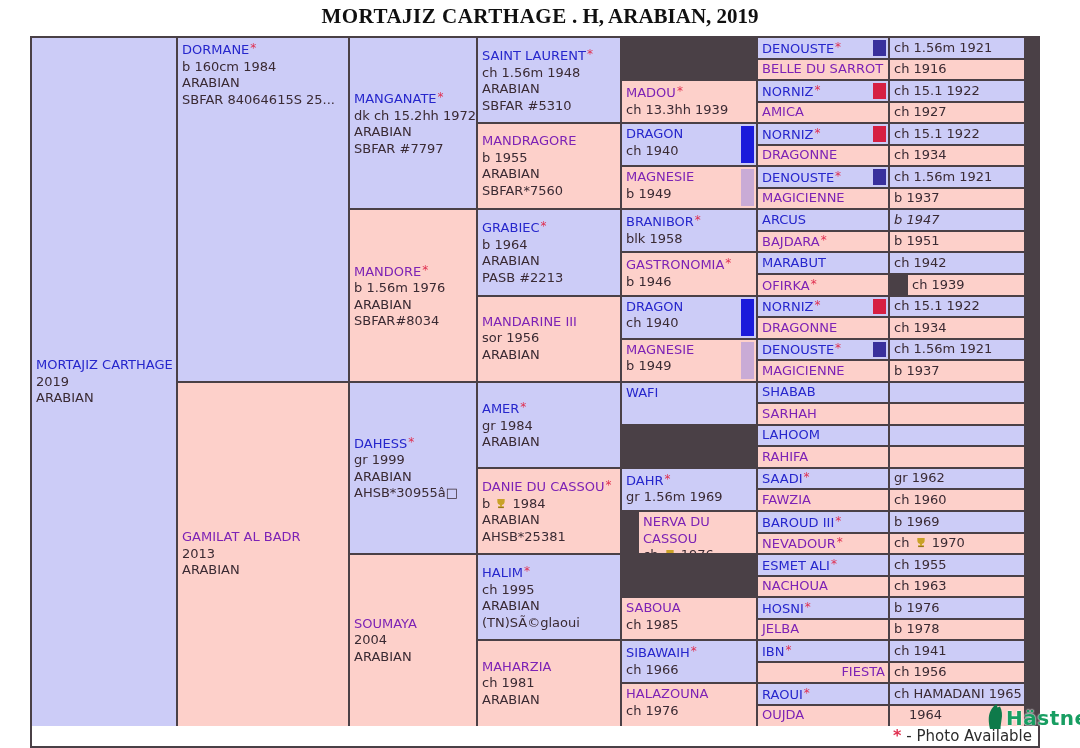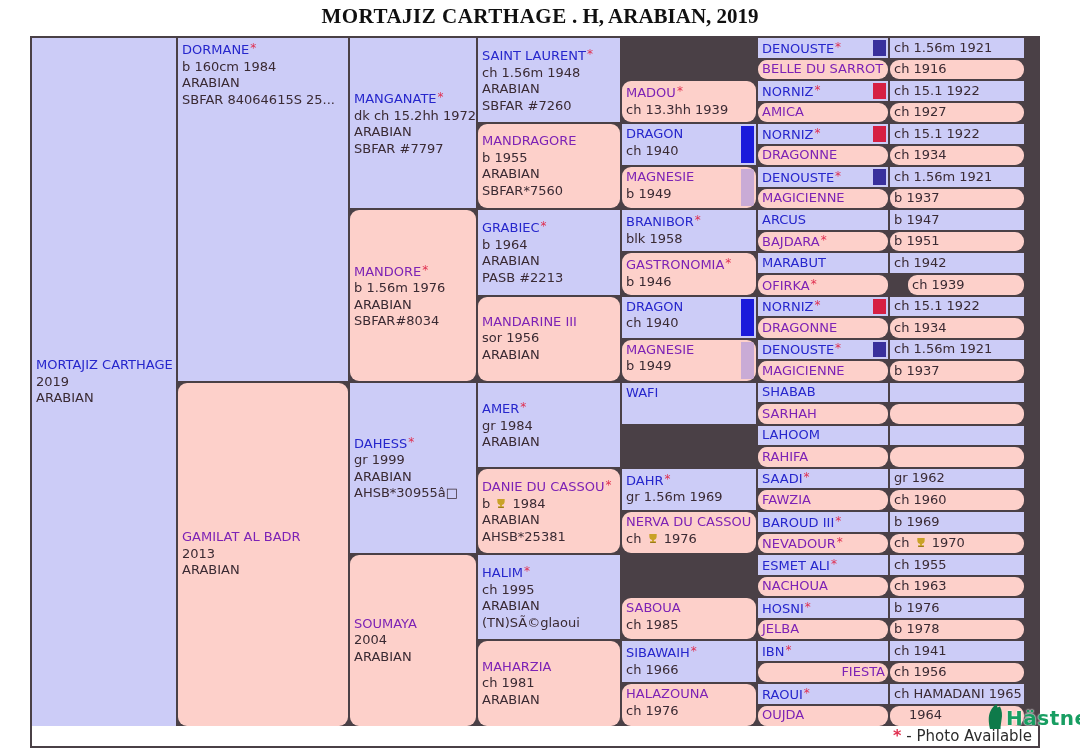--- a/index.html
+++ b/index.html
@@ -12,21 +12,21 @@
   #title .t-rest{font-weight:600;}
   
   #ped{position:absolute;left:30px;top:36px;width:1006px;border:2px solid var(--border);
     background:#fff;}
   #grid{display:grid;background:var(--border);gap:2px;
     grid-template-columns:144px 170px 126px 142px 134px 130px 134px;
     grid-template-rows:repeat(32,19.56px);}
   .cell{position:relative;overflow:hidden;display:flex;flex-direction:column;
     justify-content:center;padding:1px 3px 1px 4px;font-size:13px;line-height:16.5px;}
   .cell.m{background:var(--male-bg);}
-  .cell.f{background:var(--female-bg);border-radius:9px;}
+  .cell.f{background:var(--female-bg);}
   .cell.c5{justify-content:flex-start;padding-top:2px;}
   .cell.va-top{justify-content:flex-start;padding-top:2px;}
   .cell.c6,.cell.c7{white-space:nowrap;}
   .nm{text-decoration:none;cursor:pointer;}
   .cell.m .nm{color:var(--male-name);margin-top:14px;}
   .cell.f .nm{color:var(--female-name);}
   .ast{color:var(--asterisk);font-size:12px;vertical-align:2px;margin-left:1px;}
   .ln{color:var(--detail-text);white-space:nowrap;}
   .flag{position:absolute;right:2px;top:2px;bottom:2px;width:13px;}
   .award{display:inline-block;width:12px;height:11px;vertical-align:-1px;margin:0 1px;}
@@ -88,21 +88,21 @@
         </div>
         <div class="cell f c3" style="grid-area: 25 / 3 / span 8;">
           <div><span class="nm">SOUMAYA</span></div>
           <div class="ln">2004</div>
           <div class="ln">ARABIAN</div>
         </div>
         <div class="cell m c4" style="grid-area: 1 / 4 / span 4;">
           <div><span class="nm">SAINT LAURENT</span><span class="ast">*</span></div>
           <div class="ln">ch 1.56m 1948</div>
           <div class="ln">ARABIAN</div>
-          <div class="ln">SBFAR #7260</div>
+          <div class="ln">SBFAR #5310</div>
         </div>
         <div class="cell f c4" style="grid-area: 5 / 4 / span 4;">
           <div><span class="nm">MANDRAGORE</span></div>
           <div class="ln">b 1955</div>
           <div class="ln">ARABIAN</div>
           <div class="ln">SBFAR*7560</div>
         </div>
         <div class="cell m c4" style="grid-area: 9 / 4 / span 4;">
           <div><span class="nm">GRABIEC</span><span class="ast">*</span></div>
           <div class="ln">b 1964</div>
@@ -171,21 +171,21 @@
           <div><span class="nm">MAGNESIE</span></div>
           <div class="ln">b 1949</div>
         </div>
         <div class="cell m c5" style="grid-area: 17 / 5 / span 2;">
           <div><span class="nm">WAFI</span></div>
         </div>
         <div class="cell m c5" style="grid-area: 21 / 5 / span 2;">
           <div><span class="nm">DAHR</span><span class="ast">*</span></div>
           <div class="ln">gr 1.56m 1969</div>
         </div>
-        <div class="cell f c5" style="grid-area: 23 / 5 / span 2;">
+        <div class="cell f c5" style="grid-area: 23 / 5 / span 2; margin-left: 17px;">
           <div><span class="nm">NERVA DU CASSOU</span></div>
           <div class="ln">ch <span class="award"><svg viewBox="0 0 12 12" width="12" height="11">
                 <path d="M2 1h8v2.6A4.2 4.2 0 0 1 7 7.7V9h2.2v2H2.8V9H5V7.7A4.2 4.2 0 0 1 2 3.6Z" fill="#c9a227"></path>
                 <path d="M3 10h6v1H3Z" fill="#8a6d1a"></path>
               </svg></span> 1976</div>
         </div>
         <div class="cell f c5" style="grid-area: 27 / 5 / span 2;">
           <div><span class="nm">SABOUA</span></div>
           <div class="ln">ch 1985</div>
         </div>
@@ -316,21 +316,21 @@
         </div>
         <div class="cell f c7" style="grid-area: 6 / 7 / span 1;">
           <div class="ln">ch 1934</div>
         </div>
         <div class="cell m c7" style="grid-area: 7 / 7 / span 1;">
           <div class="ln">ch 1.56m 1921</div>
         </div>
         <div class="cell f c7" style="grid-area: 8 / 7 / span 1;">
           <div class="ln">b 1937</div>
         </div>
-        <div class="cell m c7" style="grid-area: 9 / 7 / span 1;">
+        <div class="cell m c7" style="grid-area: 9 / 7 / span 1; font-style: italic;">
           <div class="ln">b 1947</div>
         </div>
         <div class="cell f c7" style="grid-area: 10 / 7 / span 1;">
           <div class="ln">b 1951</div>
         </div>
         <div class="cell m c7" style="grid-area: 11 / 7 / span 1;">
           <div class="ln">ch 1942</div>
         </div>
         <div class="cell f c7" style="grid-area: 12 / 7 / span 1; margin-left: 18px;">
           <div class="ln">ch 1939</div>

